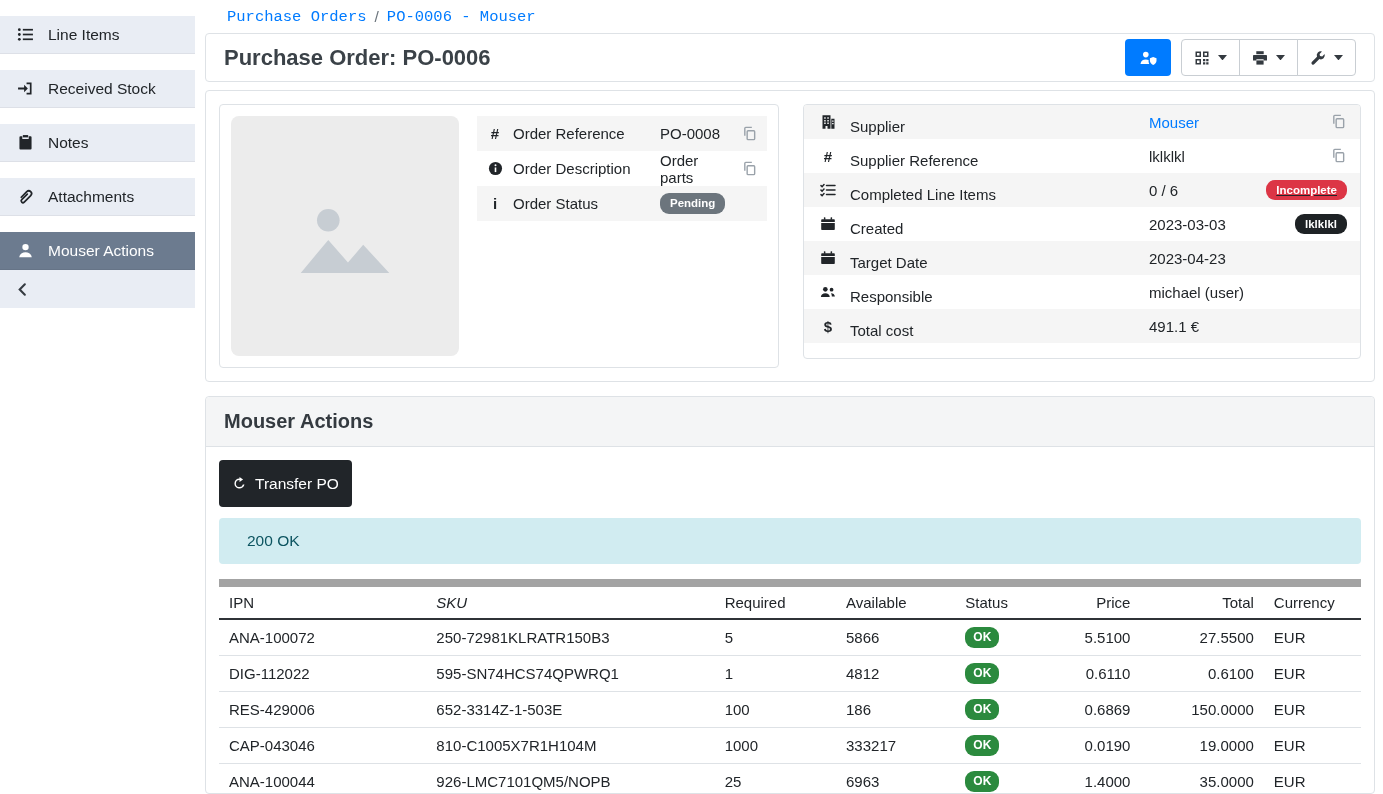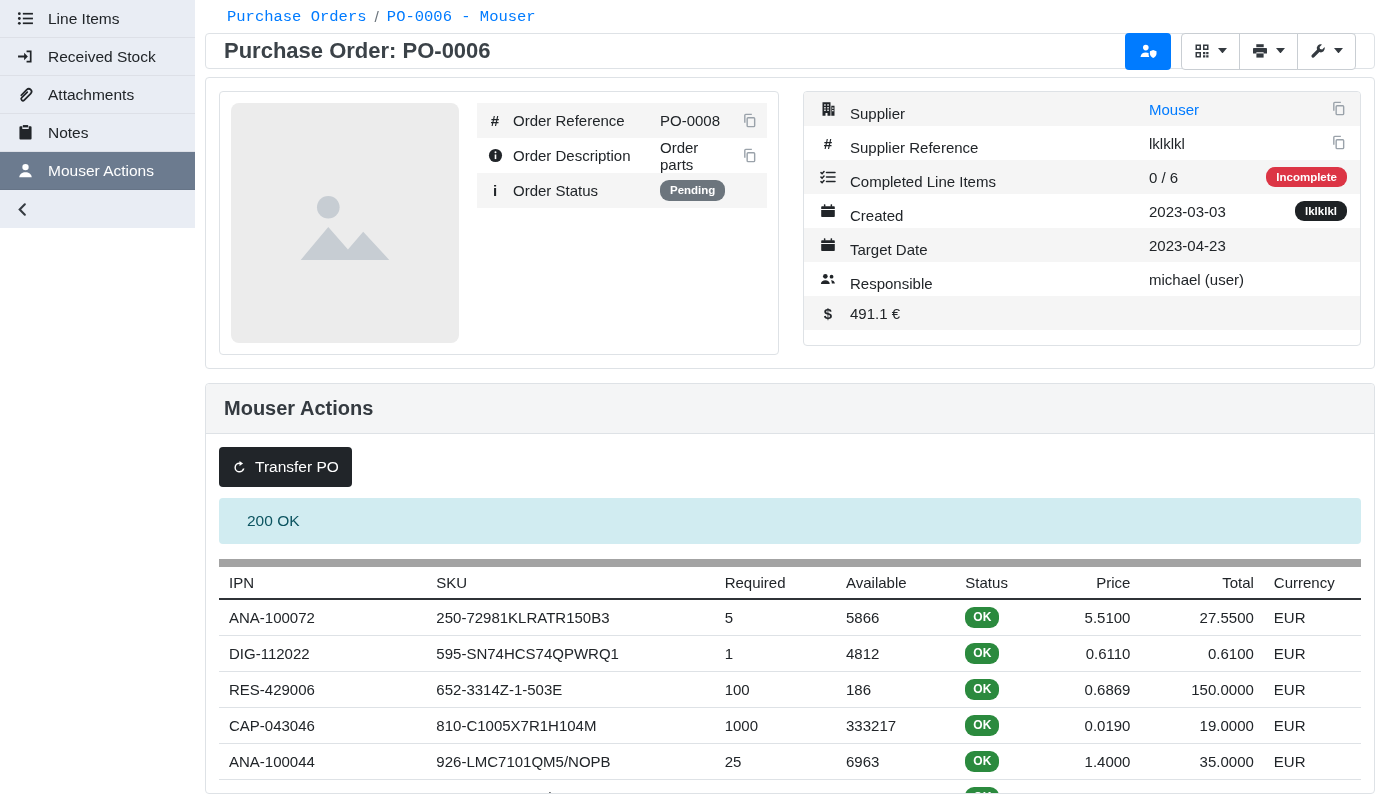--- a/index.html
+++ b/index.html
@@ -14,20 +14,21 @@
   svg { display:block; }
 
   
   .sidebar { width:195px; flex:0 0 195px; }
   .side-item {
     display:flex; align-items:center; gap:14px;
     height:38px; padding:0 17px;
     background:#e9edf4; color:#212529; cursor:pointer;
     border-bottom:1px solid rgba(0,0,0,.05);
     font-size:15.5px;
+    margin-top:16px;
   }
   .side-item .icon { width:17px; height:17px; color:#212529; flex:0 0 17px; }
   .side-item.active { background:var(--sidebar-active,#6c7b8f); color:#fff; }
   .side-item.active .icon { color:#fff; }
   .side-collapse {
     height:38px; padding:0 15px; display:flex; align-items:center;
     background:#e9edf4; cursor:pointer;
   }
   .side-collapse .icon { width:15px; height:15px; color:#343a40; }
 
@@ -38,21 +39,21 @@
     padding-left:22px; font-size:15.5px;
   }
   .breadcrumb a { color:var(--accent,#007bff); text-decoration:none; cursor:pointer;font-family:Liberation Mono, monospace; }
   .breadcrumb .sep { color:#6c757d; }
 
   .panel { border:1px solid #dee2e6; border-radius:4px; background:#fff; }
 
   
   .header-panel {
     display:flex; align-items:center; justify-content:space-between;
-    padding:6px 18px; height:36px;
+    padding:6px 18px; height:49px;
   }
   .page-title { font-size:22px; font-weight:600; color:#3b4248; }
   .header-actions { display:flex; align-items:center; gap:10px; }
   .btn {
     display:inline-flex; align-items:center; justify-content:center; gap:8px;
     height:37px; border:1px solid transparent; border-radius:4px;
     font-size:15.5px; font-family:inherit; cursor:pointer; background:#fff; padding:0 12px;
   }
   .btn-blue { background:var(--accent,#007bff); color:#fff; }
   .btn-outline { border-color:#c9ced3; color:#343a40; }
@@ -87,54 +88,54 @@
   .right-card {
     border:1px solid #dee2e6; border-radius:4px; background:#fff;
     flex:1; align-self:flex-start; padding-bottom:15px; overflow:hidden;
   }
   .rdrow { display:flex; align-items:center; gap:11px; height:34px; padding:0 13px; }
   .rdrow:nth-child(odd) { background:#f5f5f5; }
   .rdrow .dicon { width:22px; flex:0 0 22px; text-align:center; font-weight:bold; color:#212529; }
   .rdrow .dicon svg { width:16px; height:16px; margin:0 auto; }
   .rdrow .dlabel { width:288px; flex:0 0 288px;margin-top:8px; }
   .rdrow .dvalue { flex:1; }
-  .rdrow .rslot { margin-left:auto; display:flex; align-items:center; }
+  .rdrow .rslot { margin-left:auto; display:flex; align-items:center;text-decoration:underline; }
   .link { color:var(--accent,#007bff); text-decoration:none; cursor:pointer; }
 
   .badge {
     display:inline-block; font-size:11.5px; font-weight:bold; color:#fff;
     padding:3px 10px; border-radius:9px; line-height:1.25;
   }
   .badge-gray { background:#6c757d; }
   .badge-danger { background:var(--danger,#dc3545); }
   .badge-dark { background:#1e2225; }
   .badge-success { background:var(--success,#2b8a3e); font-size:12px; padding:3px 8px; }
 
   
   .actions-panel { margin-top:14px; flex:1; display:flex; flex-direction:column; overflow:hidden; }
   .actions-header {
     background:#f4f5f6; padding:13px 18px; font-size:20px; font-weight:600;
     color:#343a40; border-bottom:1px solid #dee2e6; border-radius:4px 4px 0 0;
   }
   .actions-body { padding:13px; }
-  .btn-dark { background:#212529; color:#fff; height:40px; font-size:15.5px; }
+  .btn-dark { background:#212529; color:#fff; height:47px; font-size:15.5px; }
   .btn-dark .icon { width:15px; height:15px; color:#fff; }
   .alert {
     margin-top:11px; background:var(--alert-bg,#d1ecf1); color:var(--alert-text,#0c5460);
     padding:14px 28px; border-radius:4px; font-size:15.5px;
   }
   table { width:100%; border-collapse:collapse; margin-top:15px; font-size:15px; }
   th, td { text-align:left; padding:7px 10px; }
   thead th {
     font-weight:400; border-top:8px solid #a3a3a3; border-bottom:2px solid #2f3337;
   }
   tbody td { border-bottom:1px solid #dee2e6; }
   tbody tr:last-child td { border-bottom:2px solid #2f3337; }
   .col-ipn { width:205px; }
-  .col-sku { width:285px; }
+  .col-sku { width:285px;font-style:italic; }
   .col-req { width:120px; }
   .col-avail { width:118px; }
   .col-status { width:105px; }
   .col-price { width:78px; text-align:right; }
   .col-total { width:122px; text-align:right; }
   .col-cur { width:96px; }
 </style>
 </head>
 <body>
 
@@ -156,34 +157,34 @@
     <span class="icon">
       <svg viewBox="0 0 16 16" fill="currentColor">
           <path d="M9 2.3h4.7v11.4H9v-1.6h3.1V3.9H9z"></path>
           <path d="M6.7 4.5L10.2 8l-3.5 3.5V9H1V7h5.7z"></path>
         </svg>
     </span>
     <span>Received Stock</span>
   </div>
   <div class="side-item">
     <span class="icon">
-      <svg viewBox="0 0 16 16" fill="none" stroke="currentColor" stroke-width="1.6" stroke-linecap="round">
-          <path d="M4 8.7l5.2-5.2a2.6 2.6 0 013.7 3.7l-6.1 6.1a1.65 1.65 0 01-2.35-2.35L9.7 5.8"></path>
-        </svg>
-    </span>
-    <span>Attachments</span>
-  </div>
-  <div class="side-item">
-    <span class="icon">
       <svg viewBox="0 0 16 16" fill="currentColor">
           <path d="M5.5 1h5v2.2h-5z"></path>
           <path d="M3.2 2.2H5v2.4h6V2.2h1.8a.9.9 0 01.9.9v10.6a.9.9 0 01-.9.9H3.2a.9.9 0 01-.9-.9V3.1a.9.9 0 01.9-.9z"></path>
         </svg>
     </span>
     <span>Notes</span>
+  </div>
+  <div class="side-item">
+    <span class="icon">
+      <svg viewBox="0 0 16 16" fill="none" stroke="currentColor" stroke-width="1.6" stroke-linecap="round">
+          <path d="M4 8.7l5.2-5.2a2.6 2.6 0 013.7 3.7l-6.1 6.1a1.65 1.65 0 01-2.35-2.35L9.7 5.8"></path>
+        </svg>
+    </span>
+    <span>Attachments</span>
   </div>
   <div class="side-item active">
     <span class="icon">
       <svg viewBox="0 0 16 16" fill="currentColor">
           <circle cx="8" cy="4.8" r="3"></circle>
           <path d="M2.1 14.3c.4-3.1 2.8-4.7 5.9-4.7s5.5 1.6 5.9 4.7z"></path>
         </svg>
     </span>
     <span>Mouser Actions</span>
   </div>
@@ -386,20 +387,21 @@
               <path d="M1 13.5c.3-2.7 2.2-4.1 5-4.1s4.7 1.4 5 4.1z"></path>
               <circle cx="13" cy="5.4" r="2.1"></circle>
               <path d="M12.3 9.3c2.5 0 4.2 1.3 4.5 3.7h-3.5a6 6 0 00-1-3.7z"></path>
             </svg>
         </span>
         <span class="dlabel">Responsible</span>
         <span class="dvalue">michael (user)</span>
       </div>
       <div class="rdrow">
         <span class="dicon">$</span>
+        <span class="dlabel">Total cost</span>
         <span class="dvalue">491.1 €</span>
       </div>
     </div>
   </div>
 
   <div class="panel actions-panel">
     <div class="actions-header">Mouser Actions</div>
     <div class="actions-body">
       <button class="btn btn-dark">
         <span class="icon">

